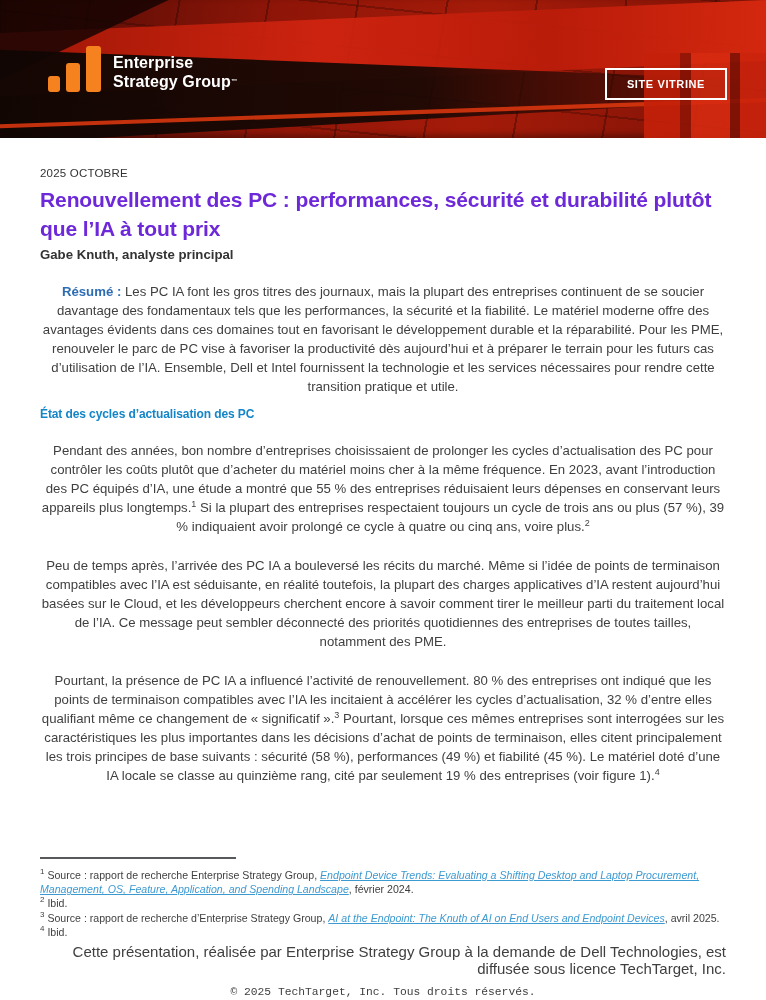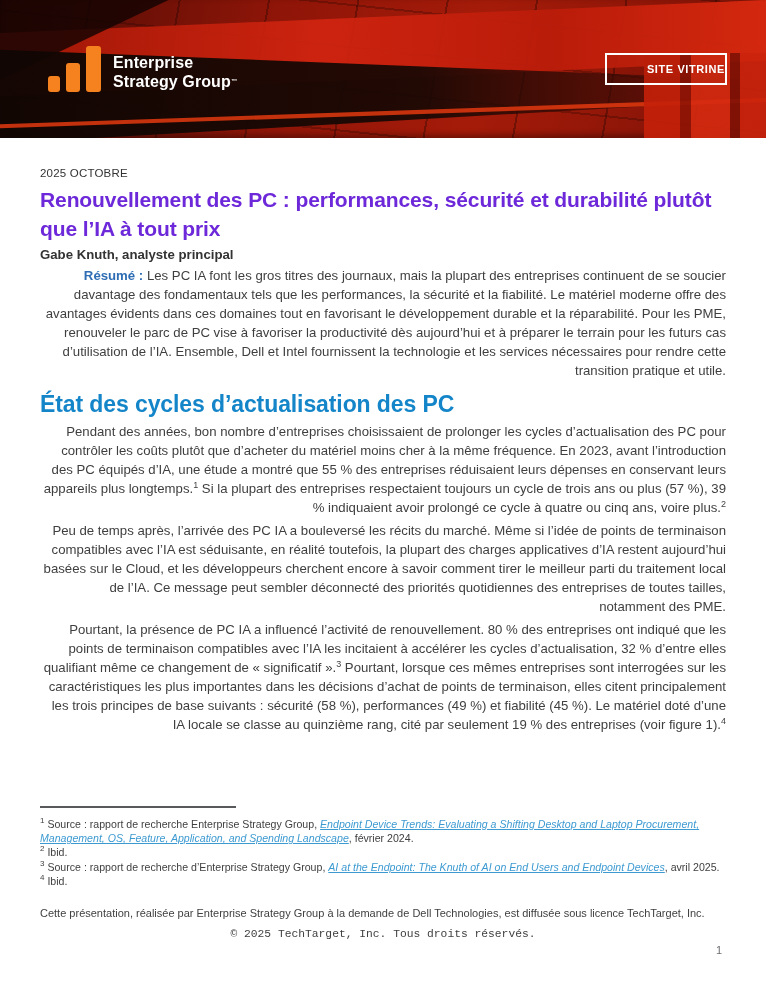--- a/index.html
+++ b/index.html
@@ -50,52 +50,52 @@
   .logo-bars .b1 { width:12px; height:16px; }
   .logo-bars .b2 { width:14px; height:29px; }
   .logo-bars .b3 { width:15px; height:46px; }
   .logo-text {
     color:#fff; font-size:16px; font-weight:bold; line-height:19px; letter-spacing:0.1px;
     padding-bottom:1px;
   }
   .logo-tm { font-size:6px; vertical-align:top; }
 
   .cta {
-    position:absolute; right:39px; top:53px; width:122px; height:32px; z-index:5;
-    border:2px solid #fff; color:#fff; display:flex; align-items:center; justify-content:flex-end;
+    position:absolute; right:39px; top:68px; width:122px; height:32px; z-index:5;
+    border:2px solid #fff; color:#fff; display:flex; align-items:center; justify-content:center;
     font-size:11px; font-weight:bold; letter-spacing:0.6px; cursor:pointer;
     background:rgba(0,0,0,0.05);
   }
 
   
   main { padding:0 40px; }
   .pub-date { margin-top:29px; font-size:11.5px; color:#333; letter-spacing:0.2px; }
   h1.title {
     margin-top:6px; font-size:21px; line-height:29px; font-weight:bold;
     color:#6d28d9; letter-spacing:-0.1px; max-width:680px;
   }
   .author { margin-top:4px; font-size:13.2px; color:#333;font-weight:bold; }
 
   .body-para {
-    margin-top:4px; font-size:13.2px; line-height:19px; color:#3f3f3f;
-    text-align:right;
+    margin-top:20px; font-size:13.2px; line-height:19px; color:#3f3f3f;
+    text-align:center;
   }
   .resume-label { color:#2e6db4; font-weight:bold; }
   h2.section {
-    margin-top:11px; font-size:23px; font-weight:bold; color:#1385c8; letter-spacing:-0.1px;
+    margin-top:11px; font-size:12px; font-weight:bold; color:#1385c8; letter-spacing:-0.1px;
   }
   sup.fnref { font-size:9px; line-height:0; color:inherit; }
 
   .fn-divider { margin-top:72px; width:196px; border-top:2px solid #58595b; }
   .footnotes { margin-top:9px; }
   .footnote { font-size:10.6px; line-height:14.2px; color:#3f3f3f; }
   .footnote sup { font-size:8px; line-height:0; }
   .fn-link { color:#3d9ad1; font-style:italic; text-decoration:underline; cursor:pointer; }
 
-  .footer-license { margin-top:19px; text-align:left; font-size:11px; color:#3f3f3f; }
+  .footer-license { margin-top:4px; text-align:right; font-size:15px; color:#3f3f3f; }
   .footer-copyright { margin-top:9px; text-align:center; font-size:11.3px; color:#3f3f3f;font-family:Liberation Mono, monospace; }
   .page-number { margin-top:4px; text-align:right; font-size:11px; color:#6d6e71; padding-right:4px; }
 </style>
 </head>
 <body>
 
 <div class="page">
 
   <header class="hero">
     <div class="hero-layer hero-band-bright"></div>

